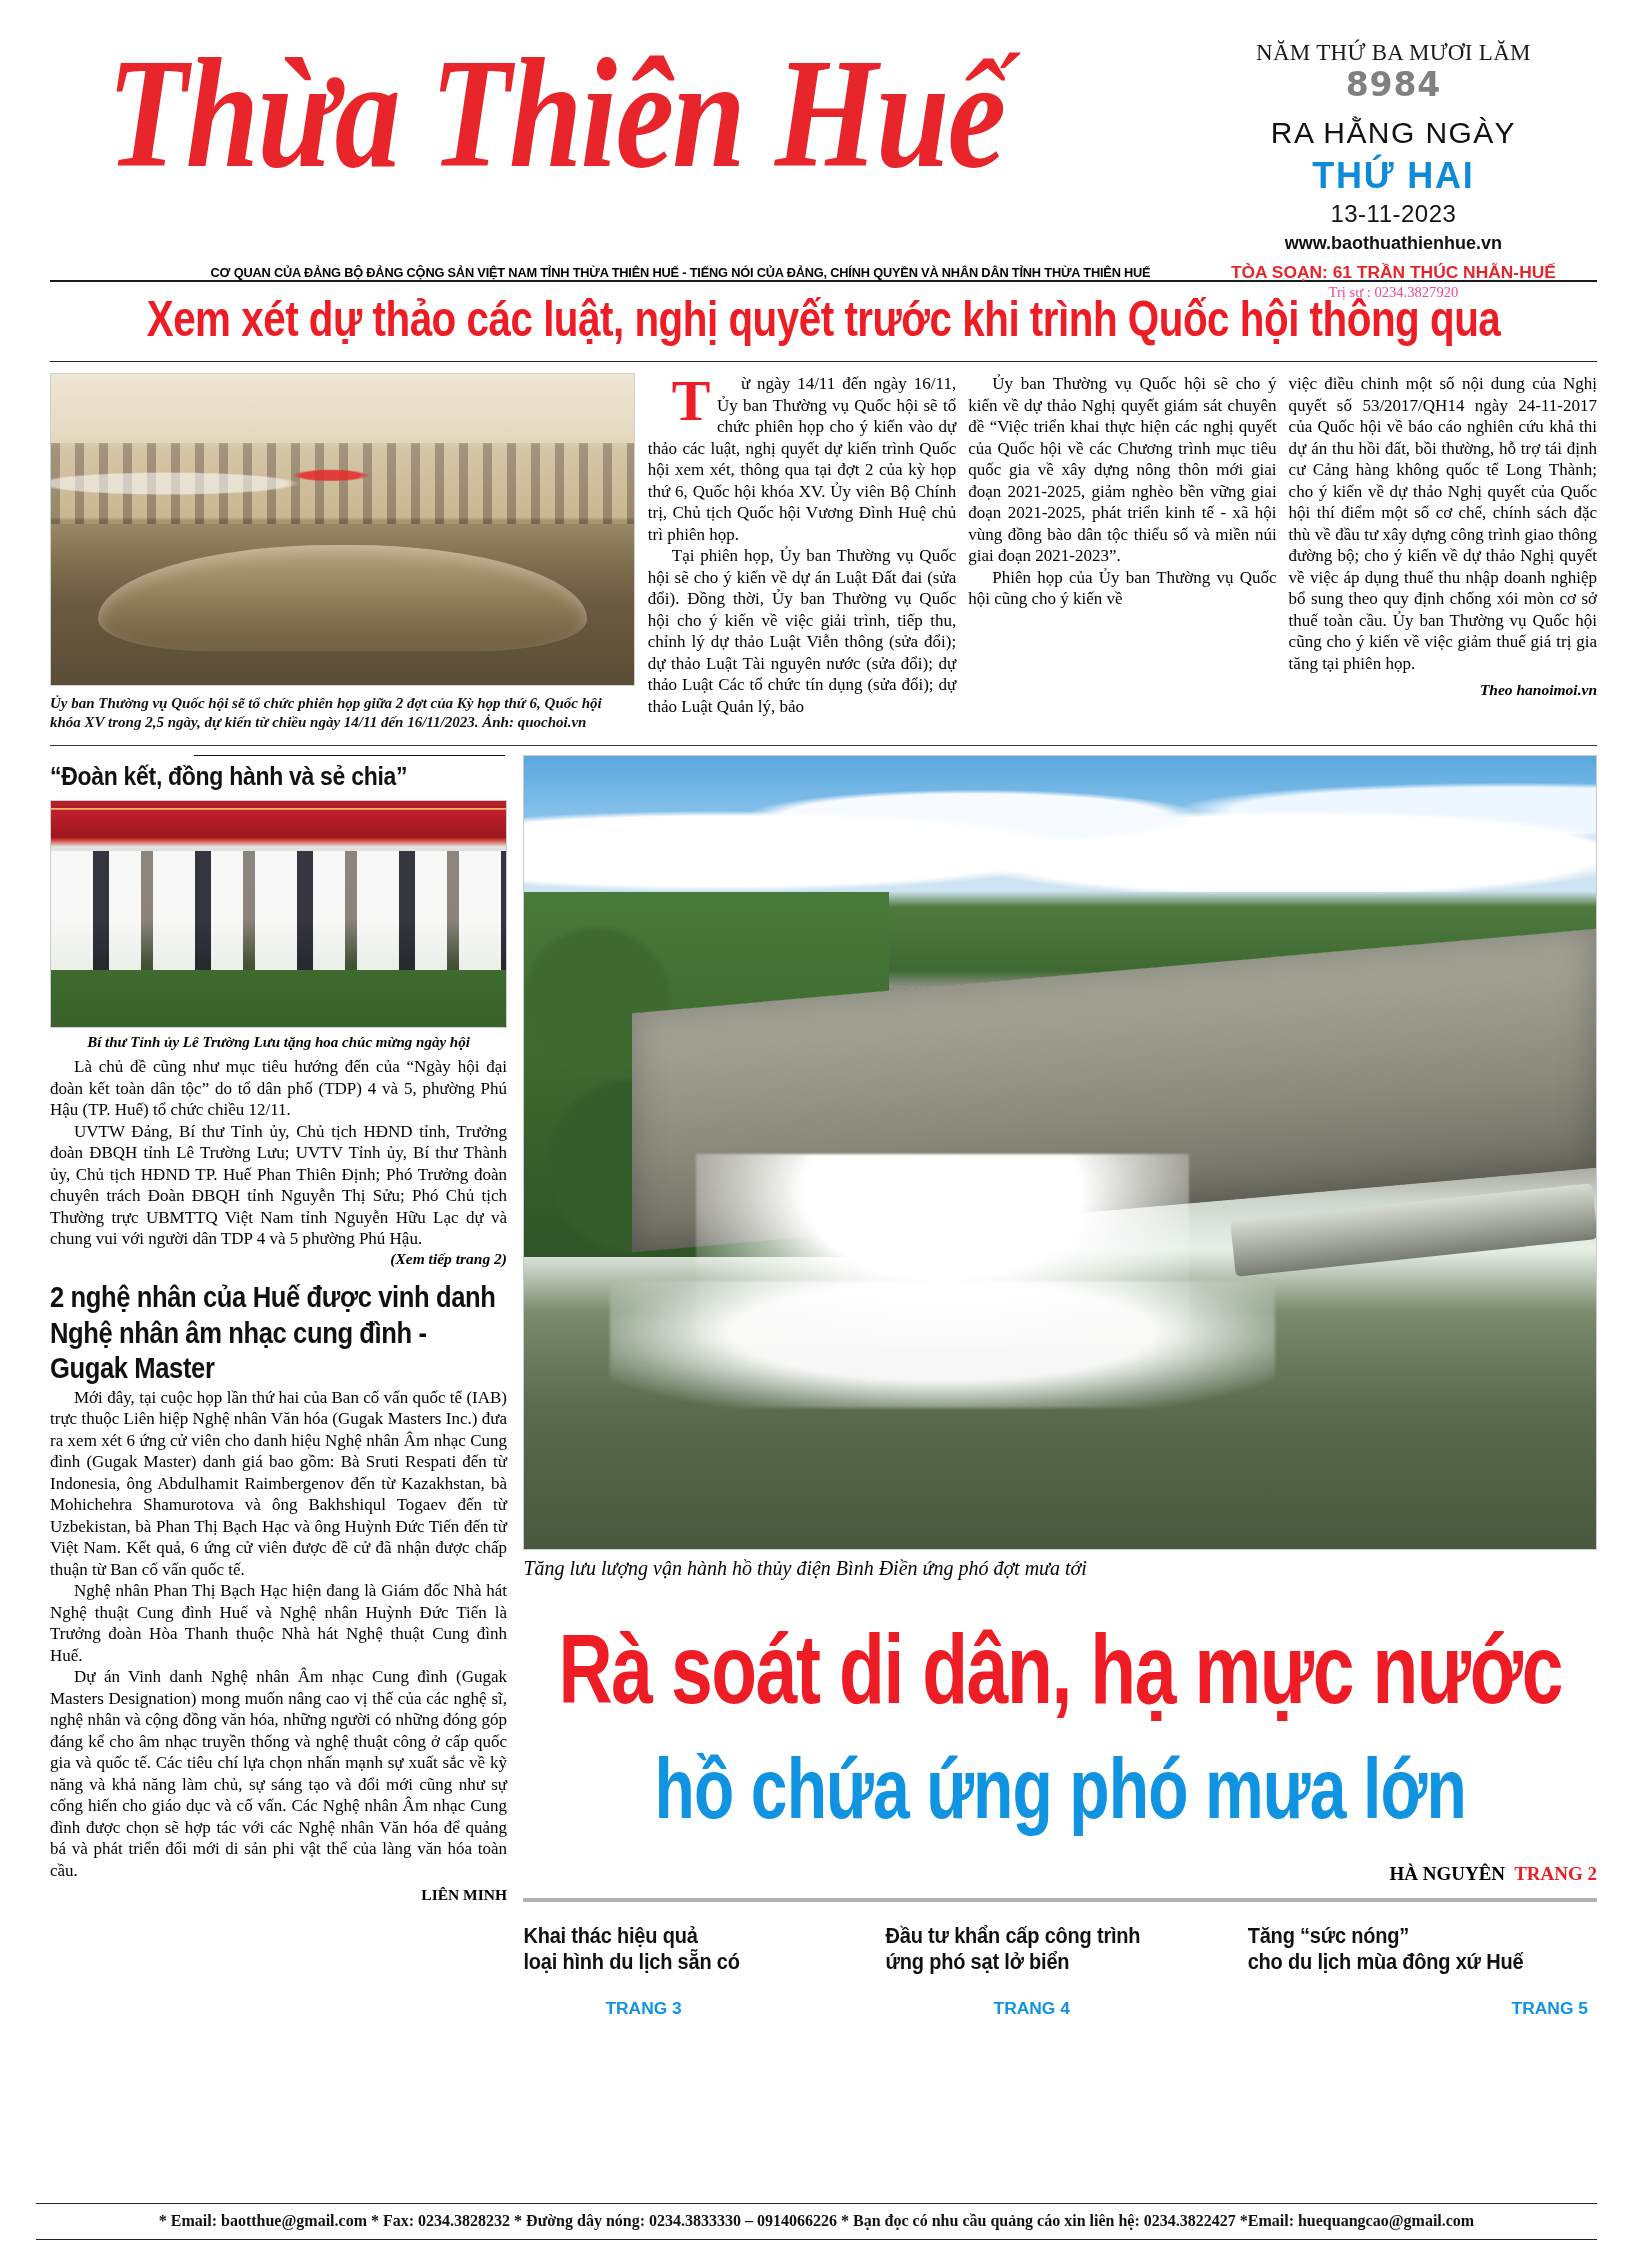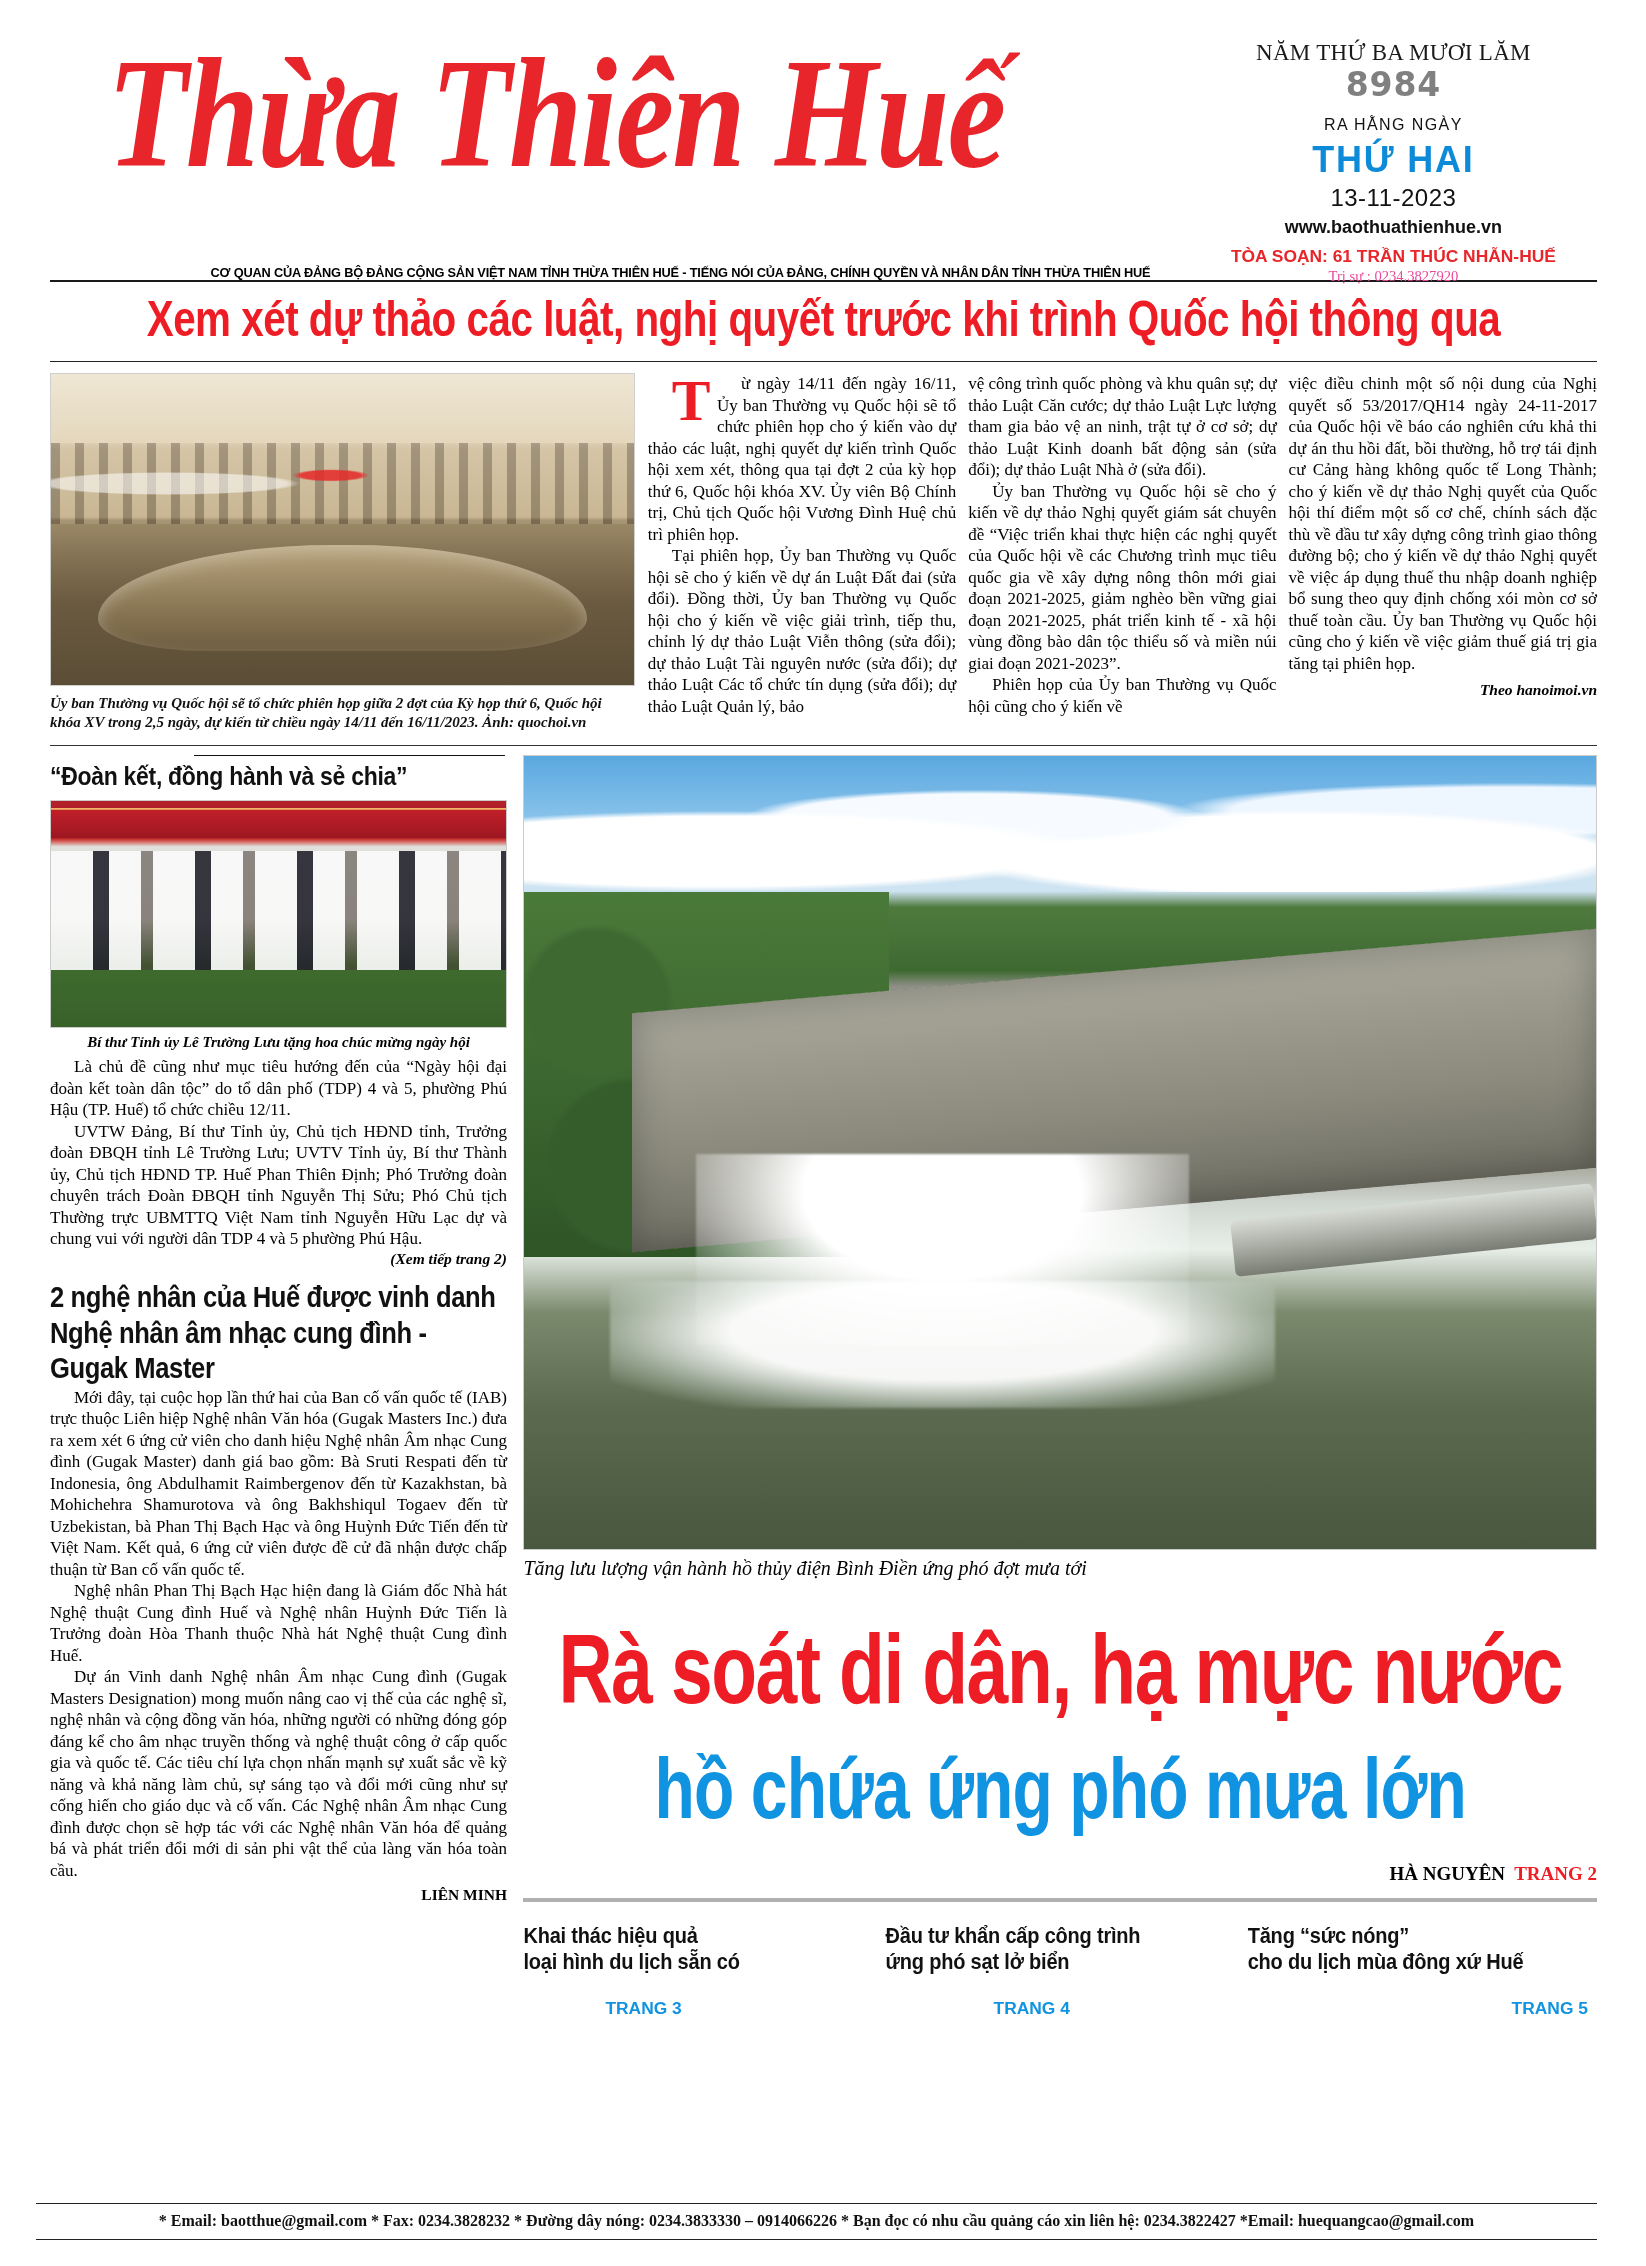--- a/index.html
+++ b/index.html
@@ -74,21 +74,21 @@
     font-family: "DejaVu Sans", sans-serif;
     font-weight: bold;
     font-size: 33px;
     color: #808080;
     letter-spacing: 0.9px;
     line-height: 1.05;
     margin-top: 1.8px;
   }
   .ra-hang-ngay {
     font-family: "Liberation Sans", sans-serif;
-    font-size: 16px;
+    font-size: 30px;
     color: #111;
     letter-spacing: 1.4px;
     margin-top: 12.8px;
   }
   .weekday {
     font-family: "Liberation Sans", sans-serif;
     font-weight: bold;
     font-size: 36px;
     color: #0d8bd9;
     letter-spacing: 1.8px;
@@ -495,21 +495,20 @@
       </div>
       <div class="caption">Ủy ban Thường vụ Quốc hội sẽ tổ chức phiên họp giữa 2 đợt của Kỳ họp thứ 6, Quốc hội khóa XV trong 2,5 ngày, dự kiến từ chiều ngày 14/11 đến 16/11/2023. Ảnh: quochoi.vn</div>
     </div>
 
     <div class="cols3">
       <div class="bodycol">
         <p class="dropcap">Từ ngày 14/11 đến ngày 16/11, Ủy ban Thường vụ Quốc hội sẽ tổ chức phiên họp cho ý kiến vào dự thảo các luật, nghị quyết dự kiến trình Quốc hội xem xét, thông qua tại đợt 2 của kỳ họp thứ 6, Quốc hội khóa XV. Ủy viên Bộ Chính trị, Chủ tịch Quốc hội Vương Đình Huệ chủ trì phiên họp.</p>
         <p>Tại phiên họp, Ủy ban Thường vụ Quốc hội sẽ cho ý kiến về dự án Luật Đất đai (sửa đổi). Đồng thời, Ủy ban Thường vụ Quốc hội cho ý kiến về việc giải trình, tiếp thu, chỉnh lý dự thảo Luật Viễn thông (sửa đổi); dự thảo Luật Tài nguyên nước (sửa đổi); dự thảo Luật Các tổ chức tín dụng (sửa đổi); dự thảo Luật Quản lý, bảo</p>
       </div>
       <div class="bodycol">
-        <p class="nofirst">vệ công trình quốc phòng và khu quân sự; dự thảo Luật Căn cước; dự thảo Luật Lực lượng tham gia bảo vệ an ninh, trật tự ở cơ sở; dự thảo Luật Kinh doanh bất động sản (sửa đổi); dự thảo Luật Nhà ở (sửa đổi).</p>
         <p>Ủy ban Thường vụ Quốc hội sẽ cho ý kiến về dự thảo Nghị quyết giám sát chuyên đề “Việc triển khai thực hiện các nghị quyết của Quốc hội về các Chương trình mục tiêu quốc gia về xây dựng nông thôn mới giai đoạn 2021-2025, giảm nghèo bền vững giai đoạn 2021-2025, phát triển kinh tế - xã hội vùng đồng bào dân tộc thiểu số và miền núi giai đoạn 2021-2023”.</p>
         <p>Phiên họp của Ủy ban Thường vụ Quốc hội cũng cho ý kiến về</p>
       </div>
       <div class="bodycol">
         <p class="nofirst">việc điều chinh một số nội dung của Nghị quyết số 53/2017/QH14 ngày 24-11-2017 của Quốc hội về báo cáo nghiên cứu khả thi dự án thu hồi đất, bồi thường, hỗ trợ tái định cư Cảng hàng không quốc tế Long Thành; cho ý kiến về dự thảo Nghị quyết của Quốc hội thí điểm một số cơ chế, chính sách đặc thù về đầu tư xây dựng công trình giao thông đường bộ; cho ý kiến về dự thảo Nghị quyết về việc áp dụng thuế thu nhập doanh nghiệp bổ sung theo quy định chống xói mòn cơ sở thuế toàn cầu. Ủy ban Thường vụ Quốc hội cũng cho ý kiến về việc giảm thuế giá trị gia tăng tại phiên họp.</p>
         <div class="source">
           <span>Theo</span>
           <b>hanoimoi.vn</b>
         </div>
       </div>

